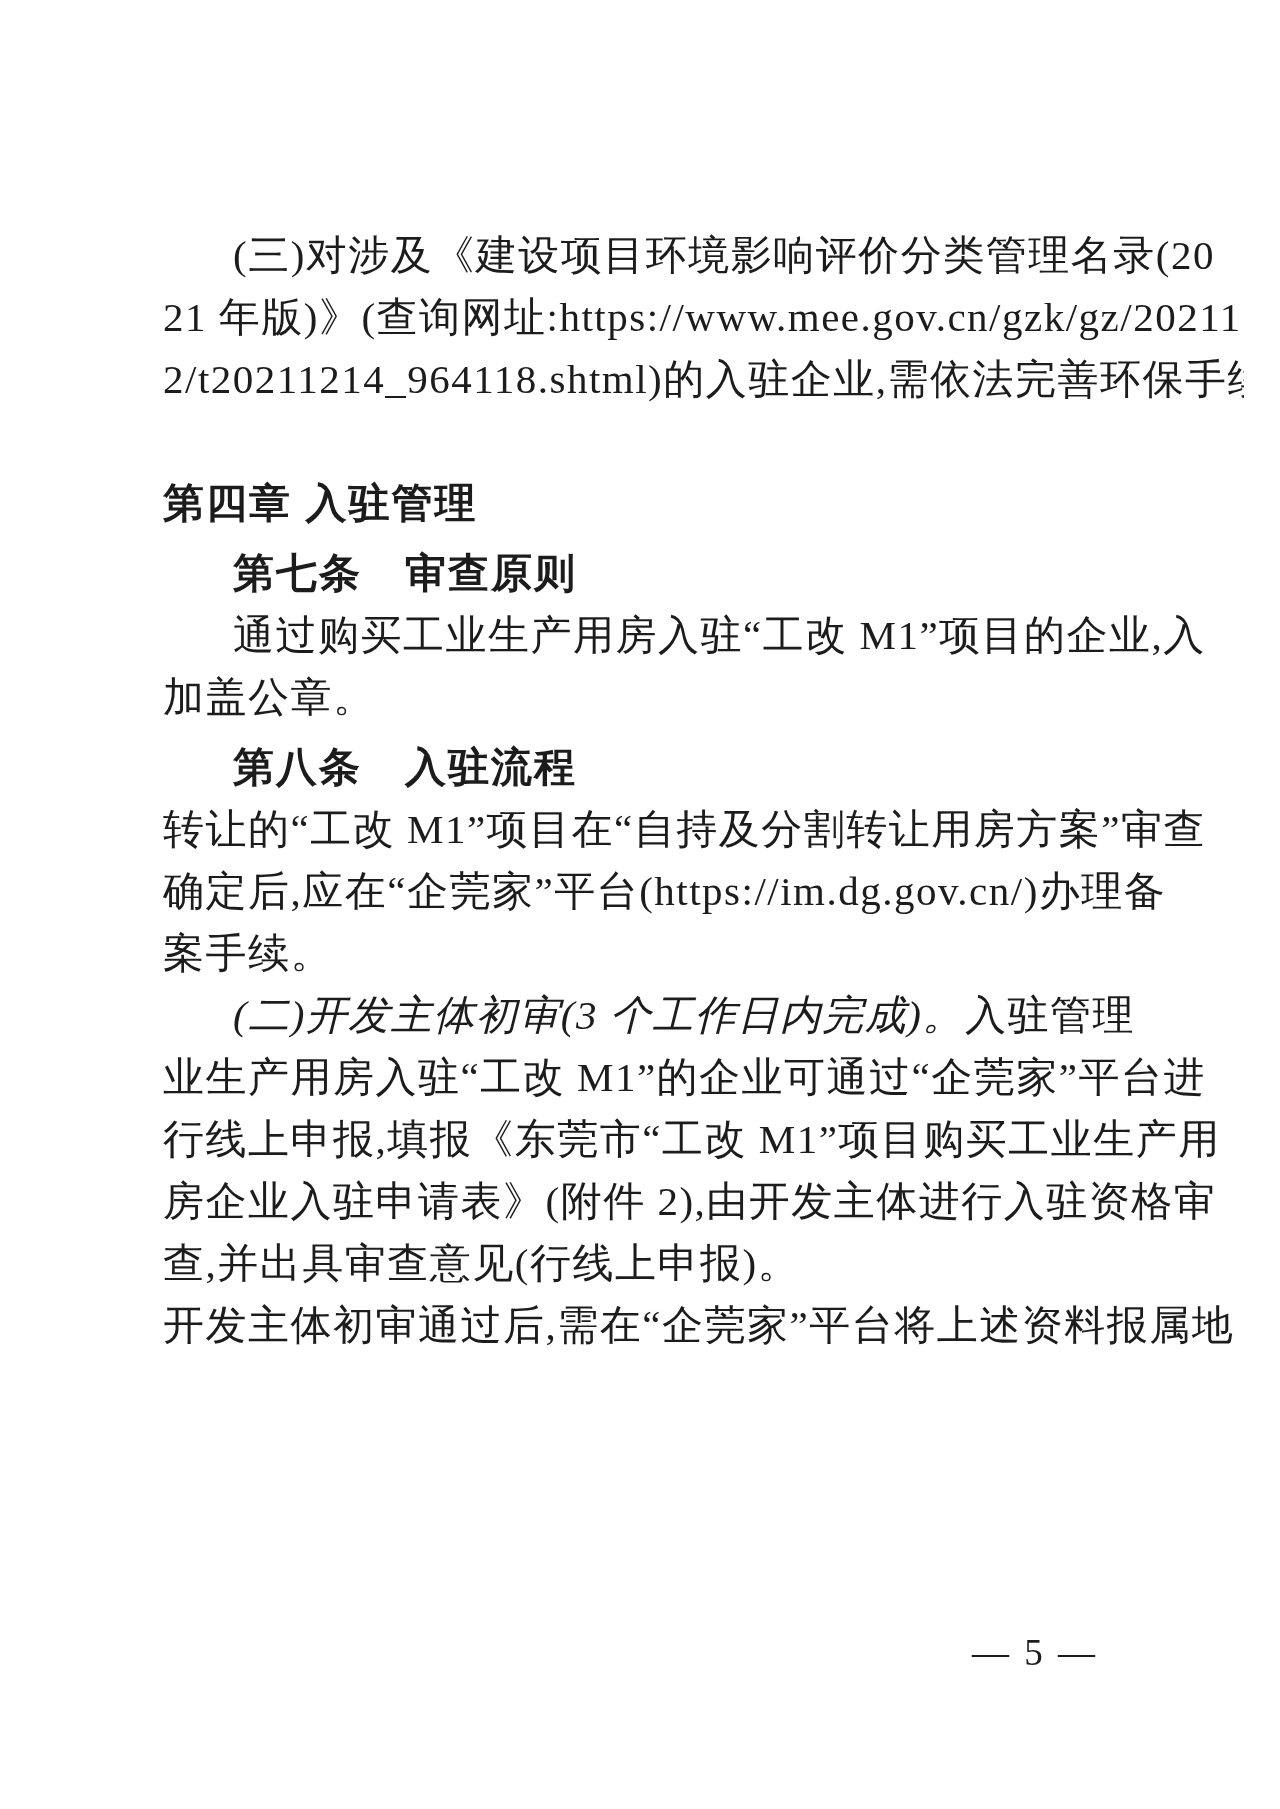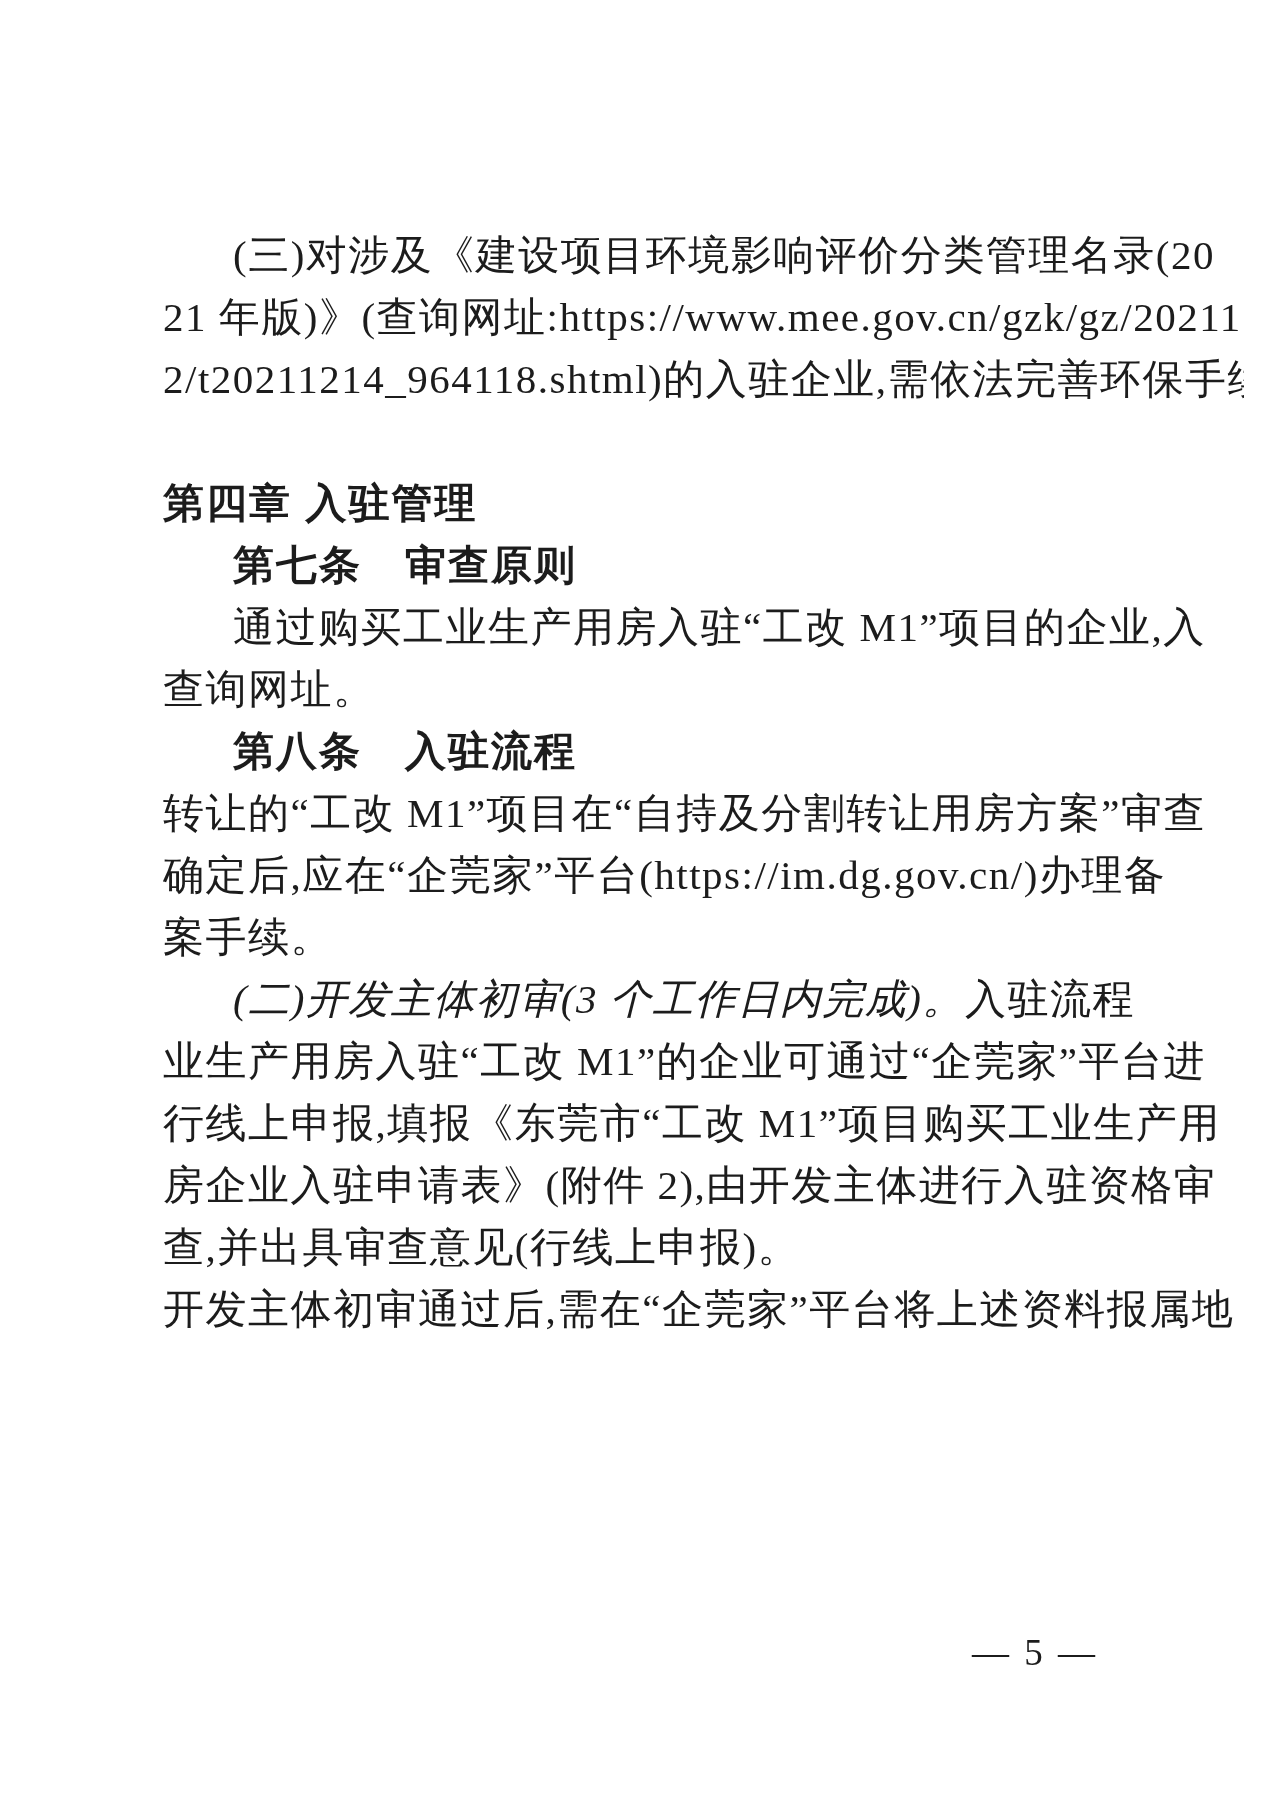--- a/index.html
+++ b/index.html
@@ -31,20 +31,21 @@
   .indent { text-indent: 70px; }
   .chapter {
     font-family: "Liberation Sans", sans-serif;
     font-weight: bold;
     letter-spacing: 2px;
   }
   .article {
     font-family: "Liberation Sans", sans-serif;
     font-weight: bold;
     letter-spacing: 2px;
+    margin-top: 8px;
   }
   .kai { font-style: italic; }
   .page-number {
     position: absolute;
     left: 972px;
     top: 1628px;
     font-size: 37px;
     line-height: 50px;
     letter-spacing: 3px;
     font-family: "Liberation Serif", serif;
@@ -61,30 +62,30 @@
     <div class="line">21 年版)》(查询网址:https://www.mee.gov.cn/gzk/gz/20211</div>
     <div class="line">2/t20211214_964118.shtml)的入驻企业,需依法完善环保手续。</div>
 
     <div class="blank"></div>
 
     <div class="line chapter">第四章 入驻管理</div>
 
     <div class="line article indent">第七条　审查原则</div>
 
     <div class="line indent">通过购买工业生产用房入驻“工改 M1”项目的企业,入</div>
-    <div class="line">查询网址。</div>
+    <div class="line">加盖公章。</div>
 
     <div class="line article indent">第八条　入驻流程</div>
 
     <div class="line">转让的“工改 M1”项目在“自持及分割转让用房方案”审查</div>
     <div class="line">确定后,应在“企莞家”平台(https://im.dg.gov.cn/)办理备</div>
     <div class="line">案手续。</div>
 
     <div class="line indent">
-      <span class="kai">(二)开发主体初审(3 个工作日内完成)。</span><span>入驻流程</span>
+      <span class="kai">(二)开发主体初审(3 个工作日内完成)。</span><span>入驻管理</span>
     </div>
     <div class="line">业生产用房入驻“工改 M1”的企业可通过“企莞家”平台进</div>
     <div class="line">行线上申报,填报《东莞市“工改 M1”项目购买工业生产用</div>
     <div class="line">房企业入驻申请表》(附件 2),由开发主体进行入驻资格审</div>
     <div class="line">查,并出具审查意见(行线上申报)。</div>
 
     <div class="line">开发主体初审通过后,需在“企莞家”平台将上述资料报属地</div>
 
   </div>
 

